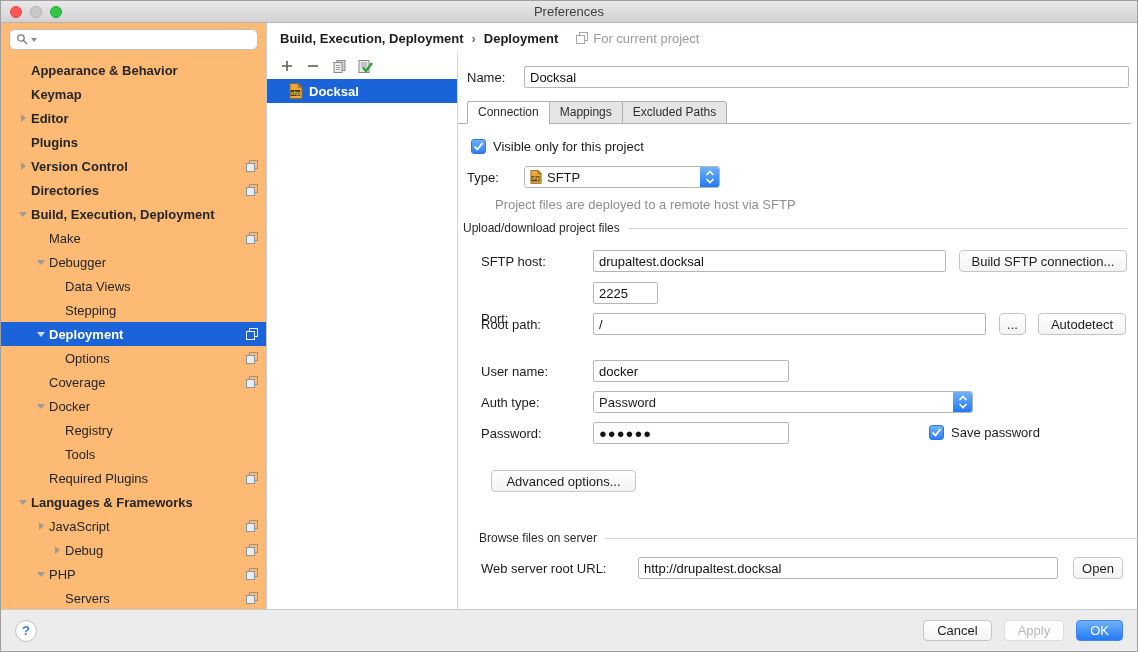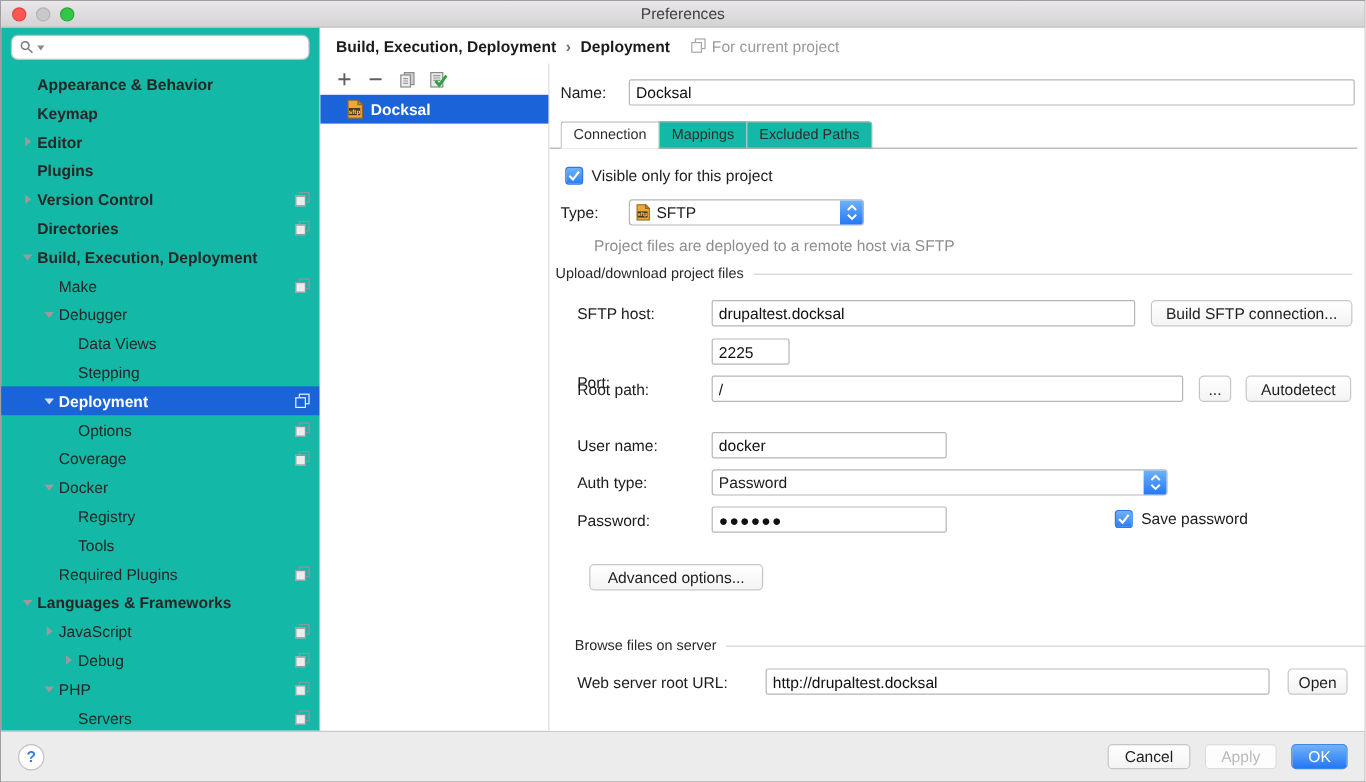--- a/index.html
+++ b/index.html
@@ -11,21 +11,21 @@
   .titlebar { height:22px; flex:none; background:linear-gradient(#e9e7e9,#d4d2d4); border-bottom:1px solid #b5b3b5; position:relative; display:flex; align-items:center; justify-content:center; }
   .title-text { font-size:13px; color:#3f3f3f; }
   .lights { position:absolute; left:9px; top:5px; display:flex; gap:8px; }
   .light { width:12px; height:12px; border-radius:50%; }
   .light.red { background:#fc5753; border:1px solid #df4744; }
   .light.minimize { background:#c9c9c9; border:1px solid #b3b3b3; }
   .light.green { background:#33c748; border:1px solid #27a83a; }
 
   
   .main { flex:1; display:flex; min-height:0; }
-  .sidebar { width:266px; flex:none; background:#14b8a6; border-right:1px solid #c9c9c9; display:flex; flex-direction:column; }
+  .sidebar { width:266px; flex:none; background:#fdba74; border-right:1px solid #c9c9c9; display:flex; flex-direction:column; }
   .content { flex:1; display:flex; flex-direction:column; background:#fff; min-width:0; }
 
   
   .search-wrap { padding:6px 8px 4px 8px; }
   .search-box { height:21px; background:#fff; border:1px solid #c0c0c0; border-radius:6px; display:flex; align-items:center; padding:0 6px; }
   .search-caret { width:0; height:0; border-left:3px solid transparent; border-right:3px solid transparent; border-top:4px solid #8a8a8a; margin-left:2px; }
   .search-input { flex:1; border:none; outline:none; background:transparent; font:13px "Liberation Sans",sans-serif; margin-left:4px; }
   .tree { margin-top:4px; }
   .si { height:24px; display:flex; align-items:center; cursor:default; color:#262626; }
   .si .arrow { width:16px; flex:none; display:flex; align-items:center; justify-content:center; }
@@ -60,21 +60,21 @@
   .list-toolbar { height:26px; flex:none; display:flex; align-items:center; gap:10px; padding-left:12px; }
   .tbtn { width:16px; height:16px; display:flex; align-items:center; justify-content:center; }
   .server-row { height:24px; display:flex; align-items:center; padding-left:22px; background:#1a63d9; color:#fff; font-weight:bold; gap:6px; }
 
   
   .formpane { position:relative; flex:1; background:#fff; min-width:0; }
   .fl { position:absolute; height:22px; display:flex; align-items:center; color:#1c1c1c; }
   .txt { position:absolute; height:22px; border:1px solid #b6b6b6; border-radius:2px; background:#fff; font:13px "Liberation Sans",sans-serif; color:#111; padding:0 5px; outline:none; }
   .btn { position:absolute; height:22px; border:1px solid #c6c6c6; border-radius:4px; background:linear-gradient(#ffffff,#f3f3f3); font:13px "Liberation Sans",sans-serif; color:#1f1f1f; display:flex; align-items:center; justify-content:center; cursor:default; }
   .tabs { position:absolute; left:9px; top:48px; display:flex; z-index:2; }
-  .tab { height:23px; line-height:21px; padding:0 10px; font-size:12px; border:1px solid #b0b0b0; border-right:none; background:#14b8a6; color:#2e2e2e; }
+  .tab { height:23px; line-height:21px; padding:0 10px; font-size:12px; border:1px solid #b0b0b0; border-right:none; background:#e5e5e5; color:#2e2e2e; }
   .tab:first-child { border-top-left-radius:3px; }
   .tab:last-child { border-right:1px solid #b0b0b0; border-top-right-radius:3px; }
   .tab.active { background:#fff; border-bottom-color:#fff; }
   .tabline { position:absolute; left:0; top:70px; width:673px; height:1px; background:#b0b0b0; z-index:1; }
   .cb { width:15px; height:15px; border-radius:3px; background:linear-gradient(#6fb2f9,#2c7ef6); border:1px solid #2e77e8; display:flex; align-items:center; justify-content:center; flex:none; }
   .cbrow { position:absolute; display:flex; align-items:center; gap:7px; }
   .dd { position:absolute; height:22px; border:1px solid #b6b6b6; border-radius:3px; background:#fff; display:flex; align-items:center; padding:0 24px 0 5px; }
   .dd-stepper { position:absolute; right:0; top:0; bottom:0; width:19px; background:linear-gradient(#6fb2f9,#2478f5); border-radius:0 2px 2px 0; display:flex; align-items:center; justify-content:center; }
   .hint { position:absolute; color:#8e8e8e; height:18px; display:flex; align-items:center; }
   .group { position:absolute; display:flex; align-items:center; font-size:12px; color:#2a2a2a; }

